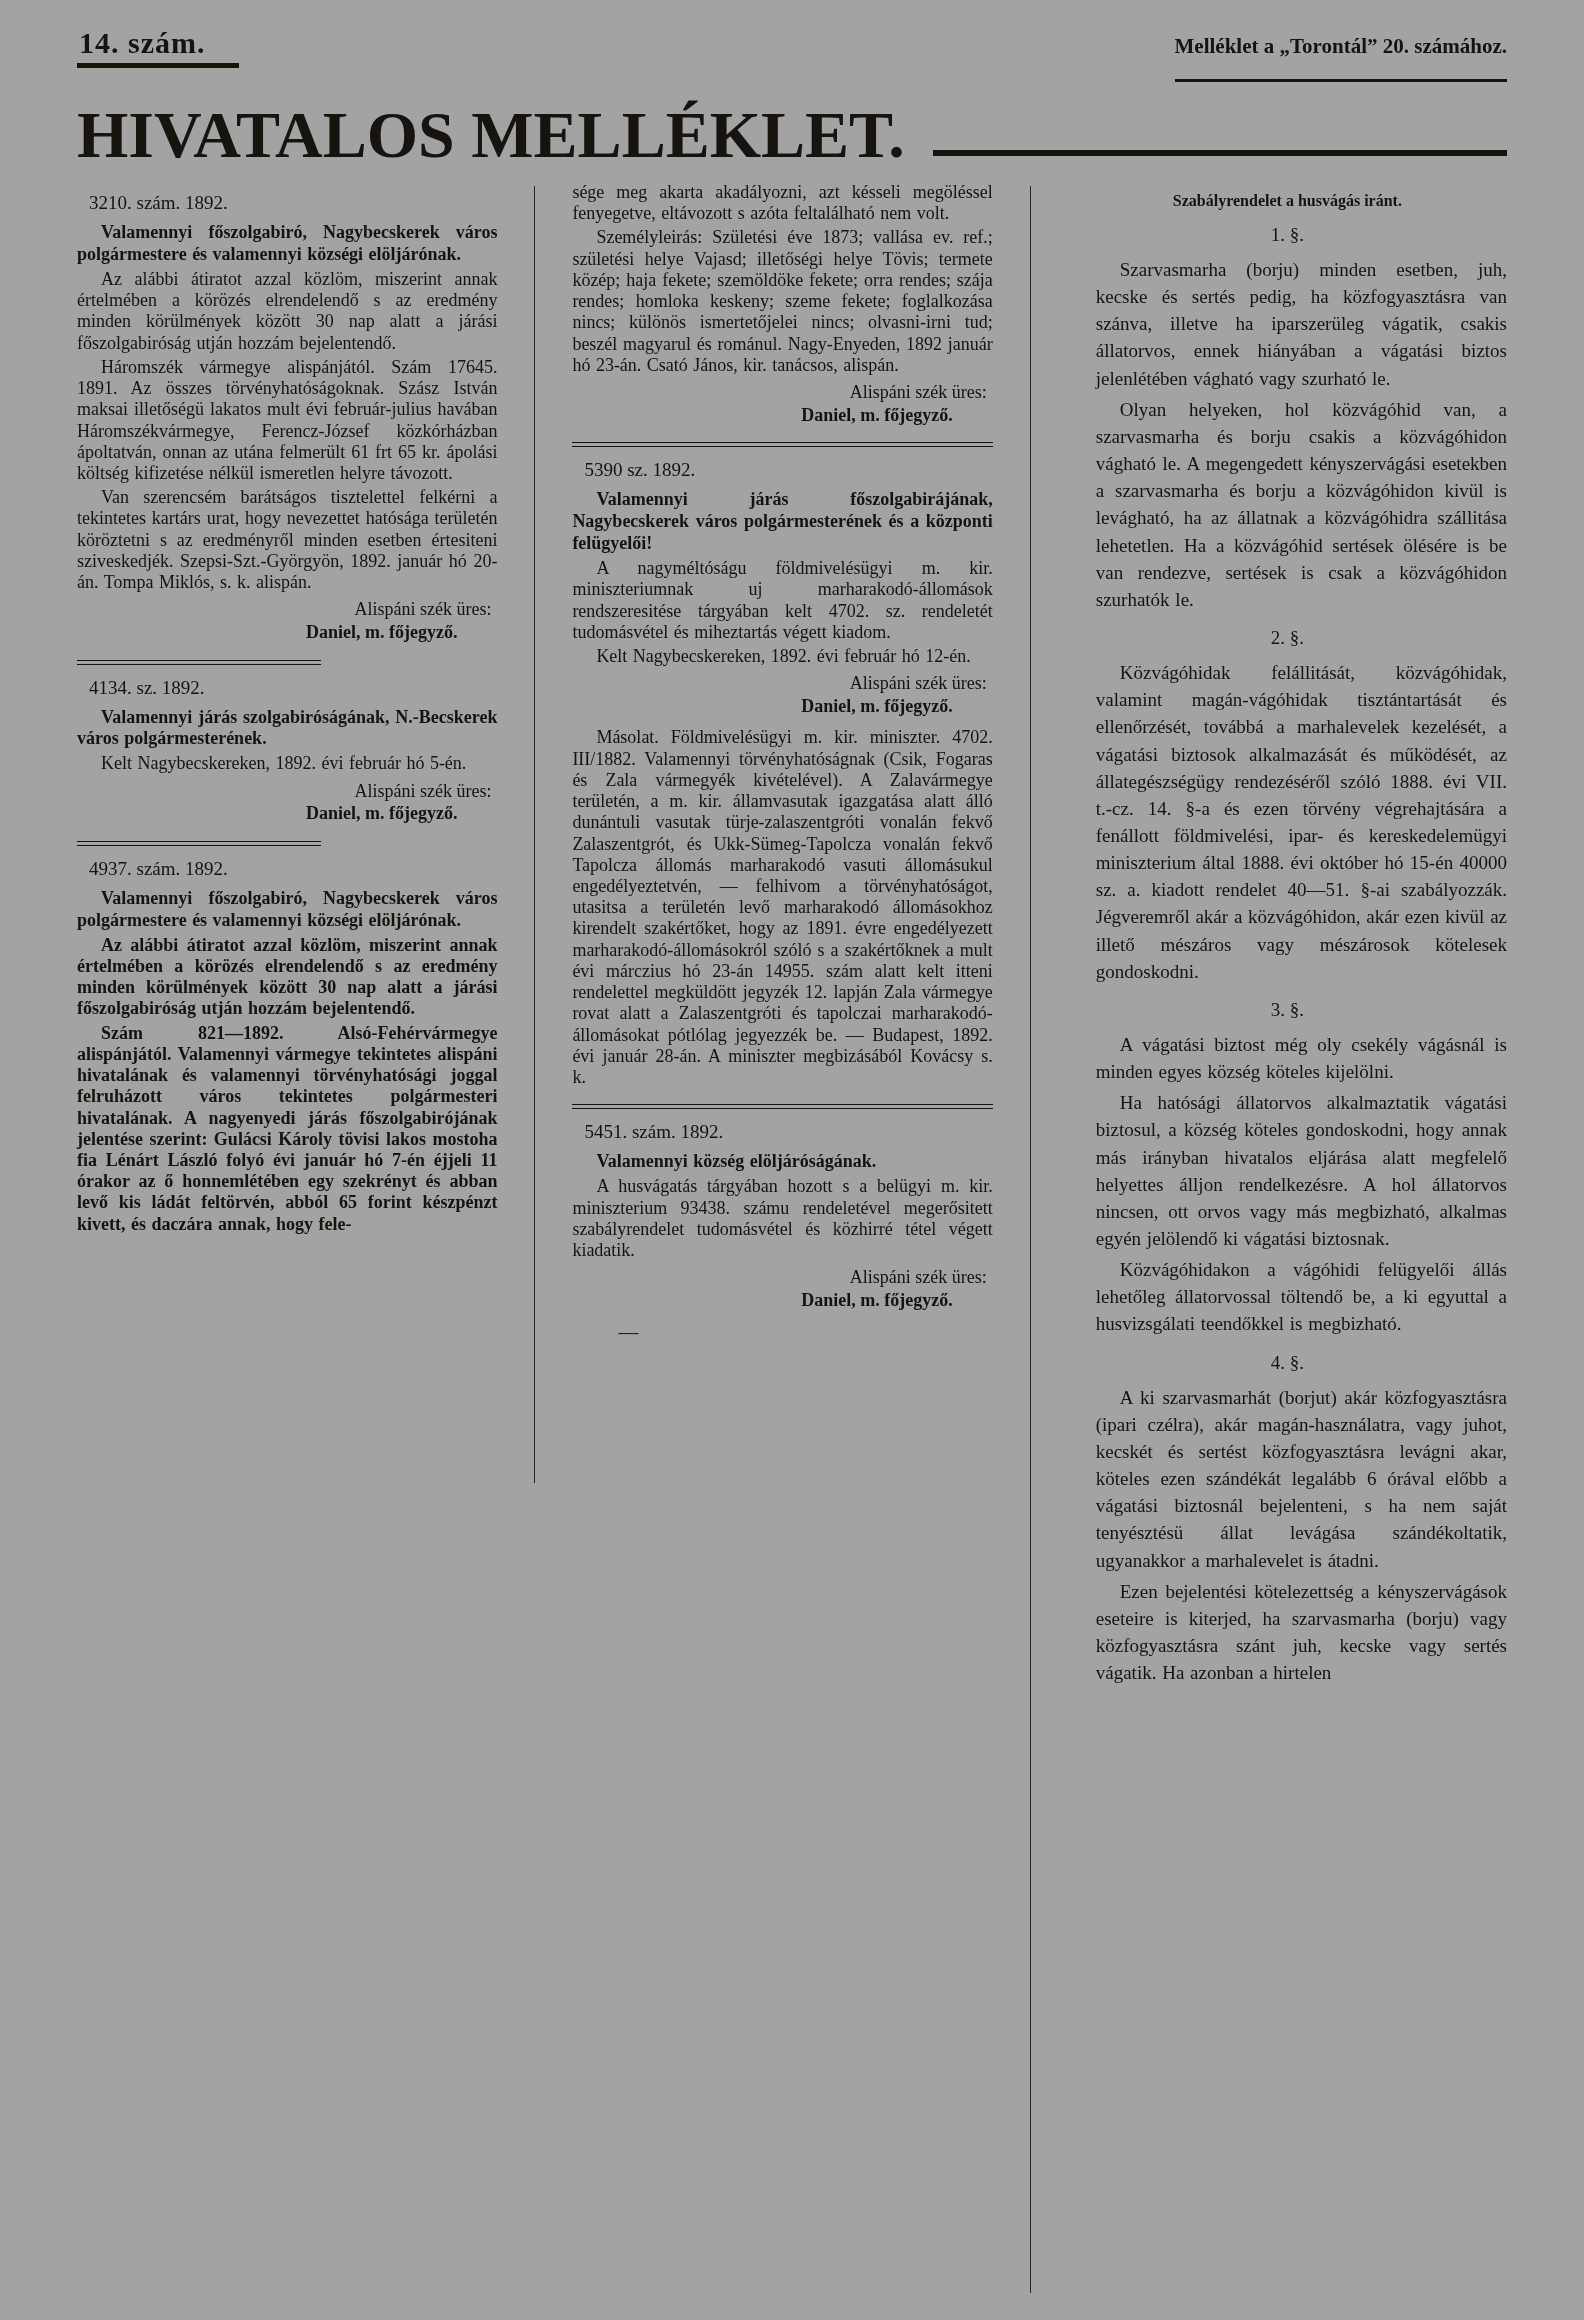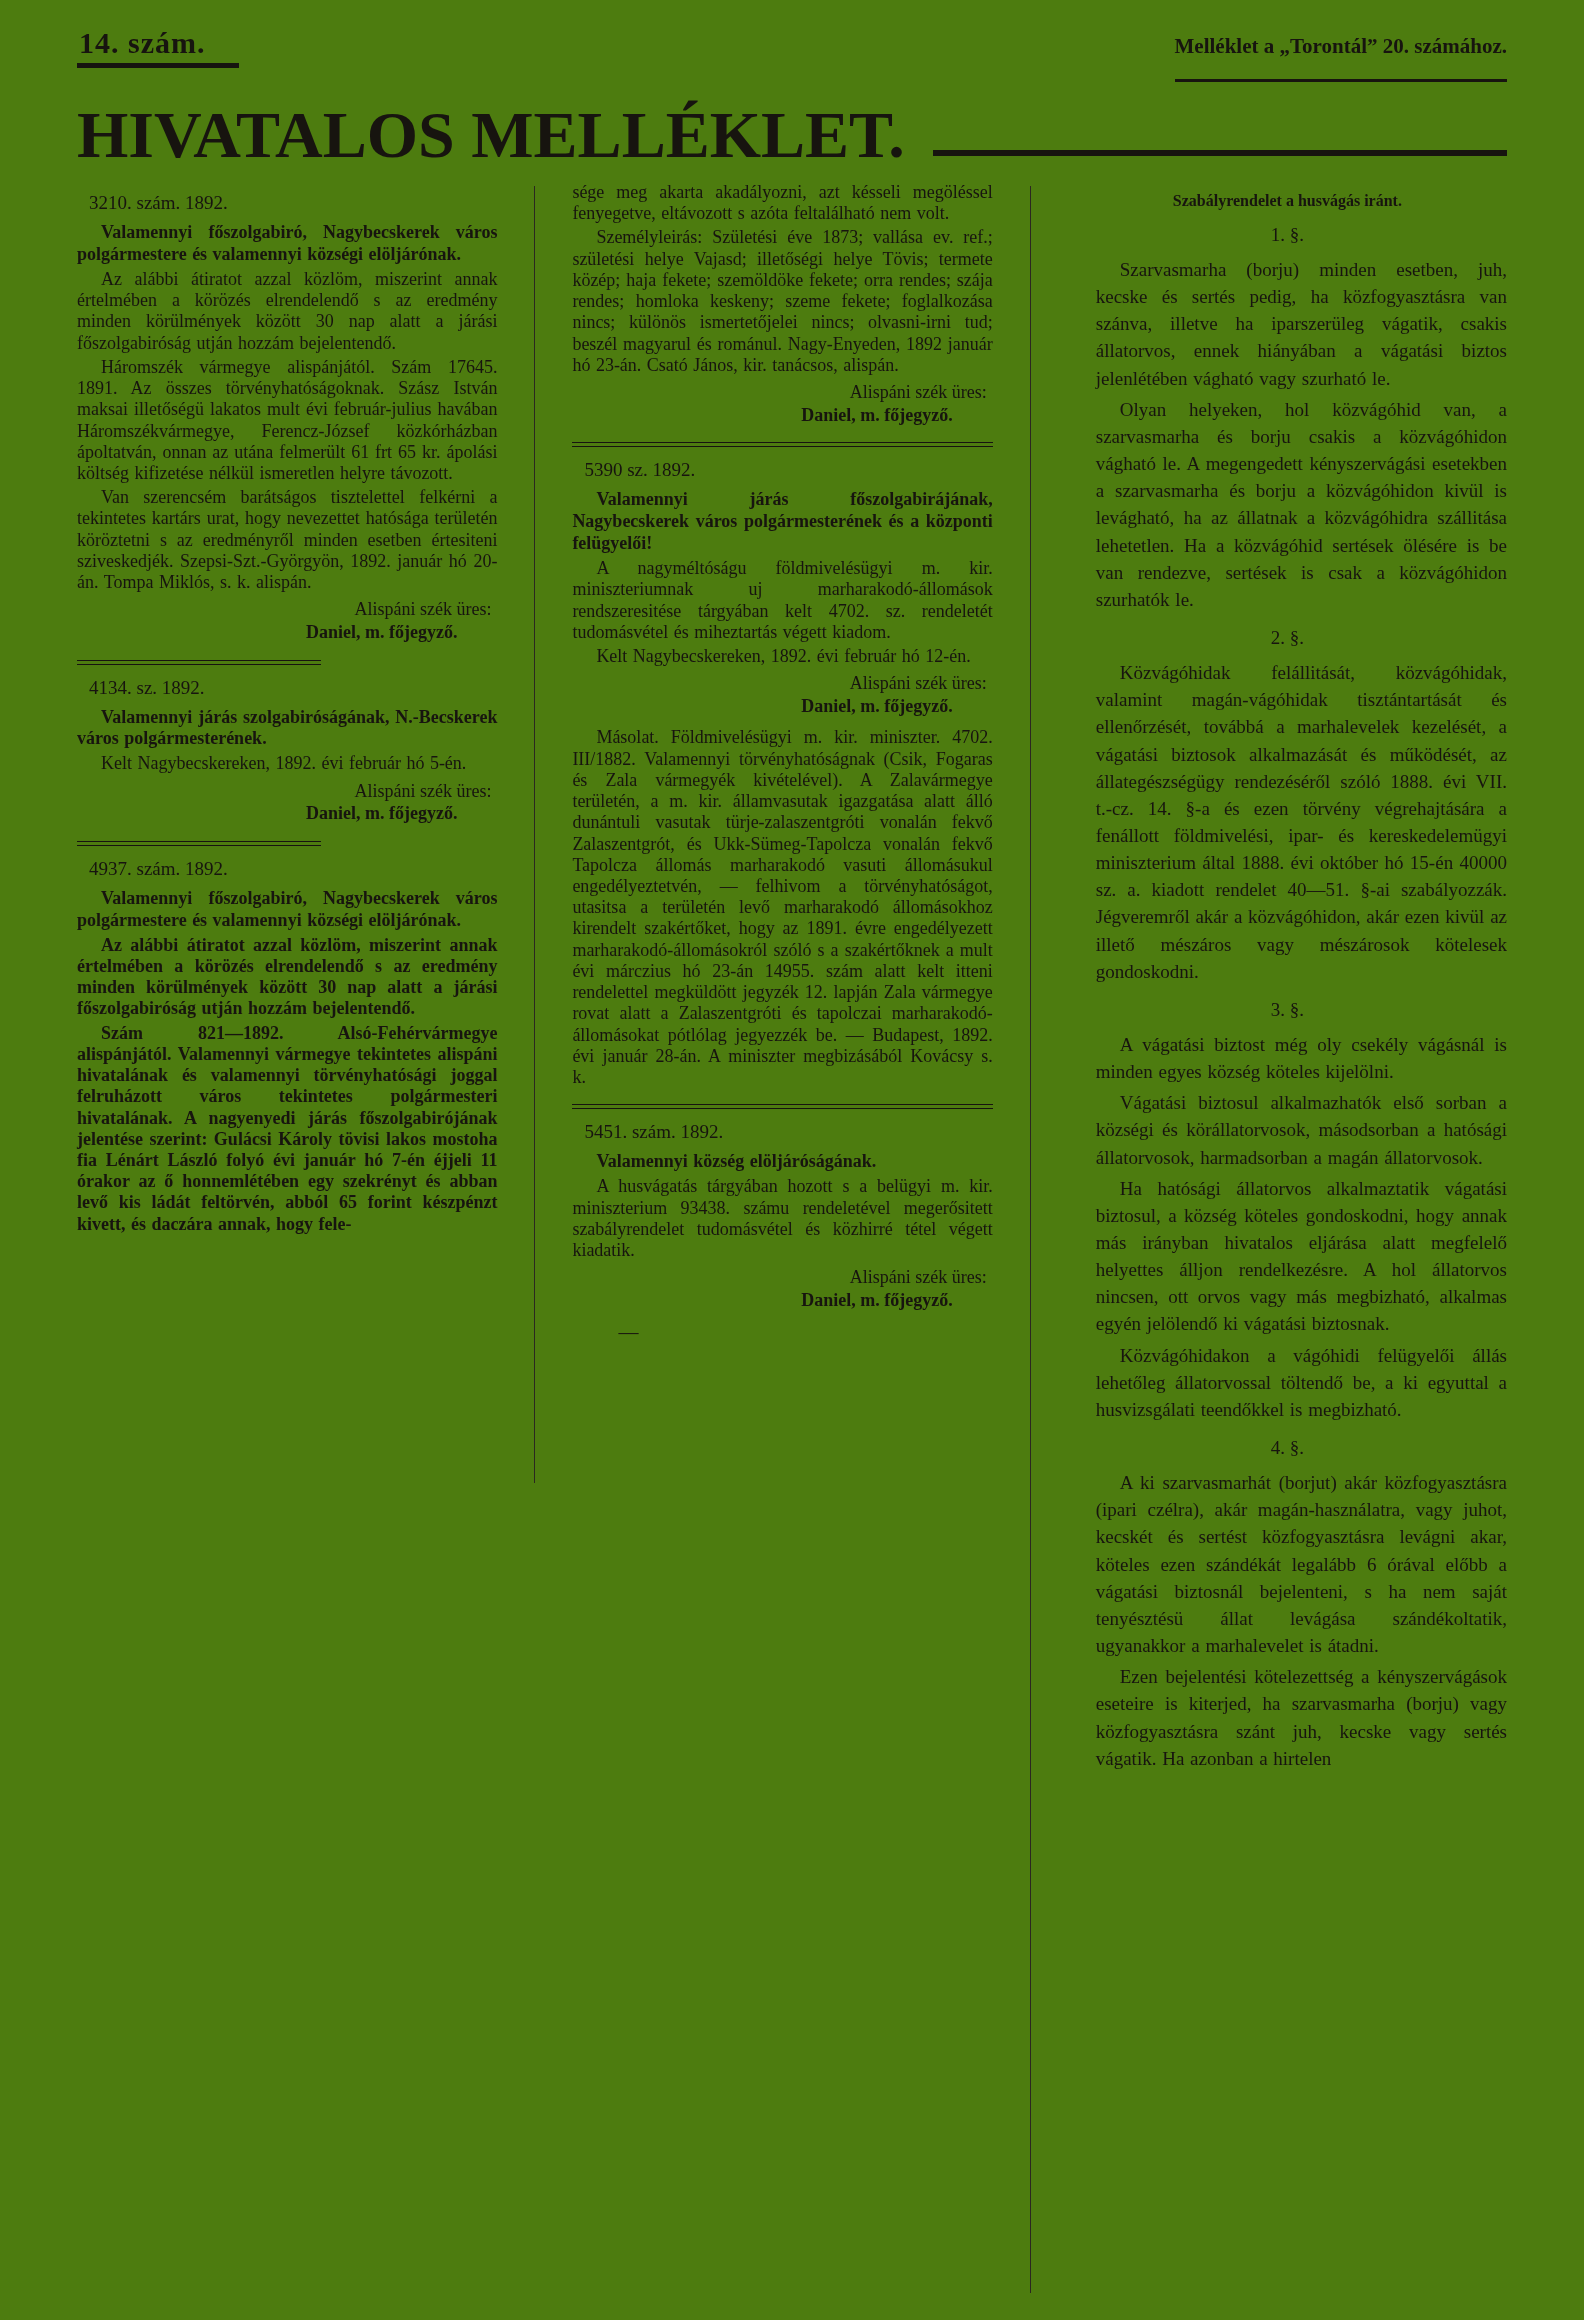--- a/index.html
+++ b/index.html
@@ -1,19 +1,19 @@
 <!DOCTYPE html>
 <html lang="hu"><head>
 <meta charset="utf-8">
 <style>
   * { margin:0; padding:0; box-sizing:border-box; }
   html,body { background:#cfccc5; }
   .page {
     width:1584px; height:2321px; margin:0 auto; position:relative;
-    background:#4d7c0f; color:#17140f;
+    background:#a3a3a3; color:#17140f;
     font-family:"Liberation Serif","DejaVu Serif",serif;
     padding:26px 77px 0 77px; overflow:hidden;
   }
   
   .masthead-row { display:flex; justify-content:space-between; align-items:flex-start; }
   .issue {
     font-size:30px; font-weight:bold; letter-spacing:1px;
     border-bottom:5px solid #17140f; padding:0 34px 3px 2px; display:inline-block;
   }
   .supplement {
@@ -159,21 +159,20 @@
 
         <div class="sec-head">1. §.</div>
         <p class="body">Szarvasmarha (borju) minden esetben, juh, kecske és sertés pedig, ha közfogyasztásra van szánva, illetve ha iparszerüleg vágatik, csakis állatorvos, ennek hiányában a vágatási biztos jelenlétében vágható vagy szurható le.</p>
         <p class="body">Olyan helyeken, hol közvágóhid van, a szarvasmarha és borju csakis a közvágóhidon vágható le. A megengedett kényszervágási esetekben a szarvasmarha és borju a közvágóhidon kivül is levágható, ha az állatnak a közvágóhidra szállitása lehetetlen. Ha a közvágóhid sertések ölésére is be van rendezve, sertések is csak a közvágóhidon szurhatók le.</p>
 
         <div class="sec-head">2. §.</div>
         <p class="body">Közvágóhidak felállitását, közvágóhidak, valamint magán-vágóhidak tisztántartását és ellenőrzését, továbbá a marhalevelek kezelését, a vágatási biztosok alkalmazását és működését, az állategészségügy rendezéséről szóló 1888. évi VII. t.-cz. 14. §-a és ezen törvény végrehajtására a fenállott földmivelési, ipar- és kereskedelemügyi miniszterium által 1888. évi október hó 15-én 40000 sz. a. kiadott rendelet 40—51. §-ai szabályozzák. Jégveremről akár a közvágóhidon, akár ezen kivül az illető mészáros vagy mészárosok kötelesek gondoskodni.</p>
 
         <div class="sec-head">3. §.</div>
         <p class="body">A vágatási biztost még oly csekély vágásnál is minden egyes község köteles kijelölni.</p>
-        <p class="body">Vágatási biztosul alkalmazhatók első sorban a községi és körállatorvosok, másodsorban a hatósági állatorvosok, harmadsorban a magán állatorvosok.</p>
         <p class="body">Ha hatósági állatorvos alkalmaztatik vágatási biztosul, a község köteles gondoskodni, hogy annak más irányban hivatalos eljárása alatt megfelelő helyettes álljon rendelkezésre. A hol állatorvos nincsen, ott orvos vagy más megbizható, alkalmas egyén jelölendő ki vágatási biztosnak.</p>
         <p class="body">Közvágóhidakon a vágóhidi felügyelői állás lehetőleg állatorvossal töltendő be, a ki egyuttal a husvizsgálati teendőkkel is megbizható.</p>
 
         <div class="sec-head">4. §.</div>
         <p class="body">A ki szarvasmarhát (borjut) akár közfogyasztásra (ipari czélra), akár magán-használatra, vagy juhot, kecskét és sertést közfogyasztásra levágni akar, köteles ezen szándékát legalább 6 órával előbb a vágatási biztosnál bejelenteni, s ha nem saját tenyésztésü állat levágása szándékoltatik, ugyanakkor a marhalevelet is átadni.</p>
         <p class="body">Ezen bejelentési kötelezettség a kényszervágások eseteire is kiterjed, ha szarvasmarha (borju) vagy közfogyasztásra szánt juh, kecske vagy sertés vágatik. Ha azonban a hirtelen</p>
       </article>
     </section>
 
   </main>

